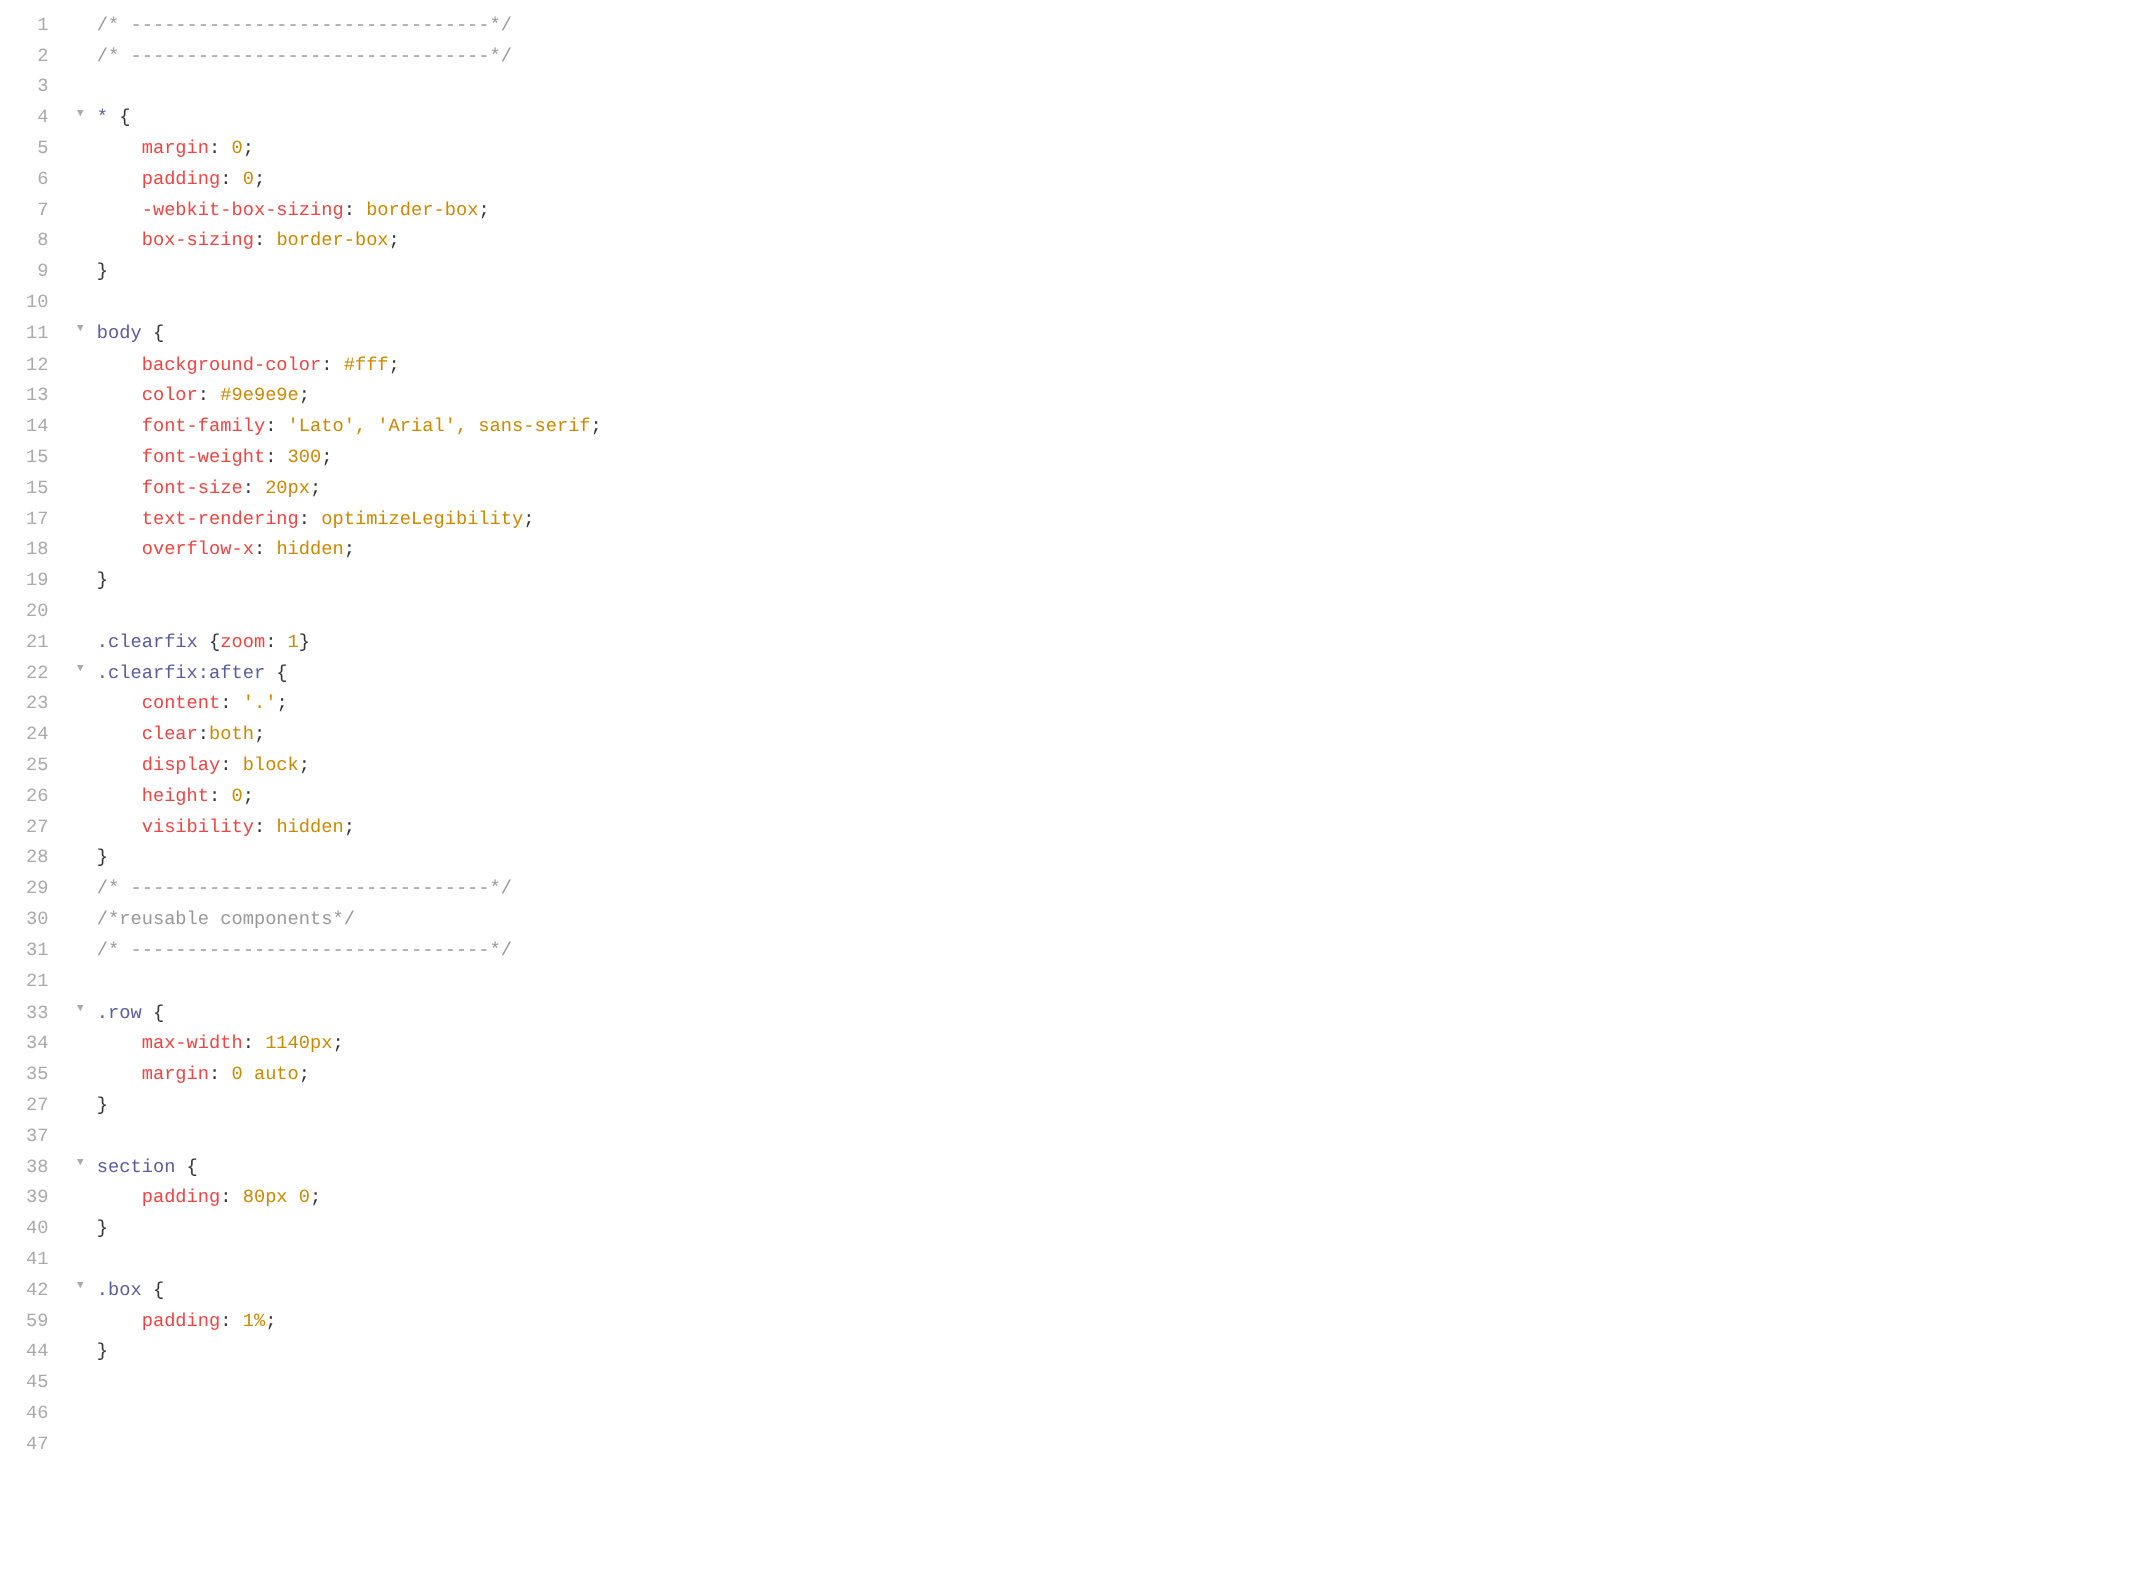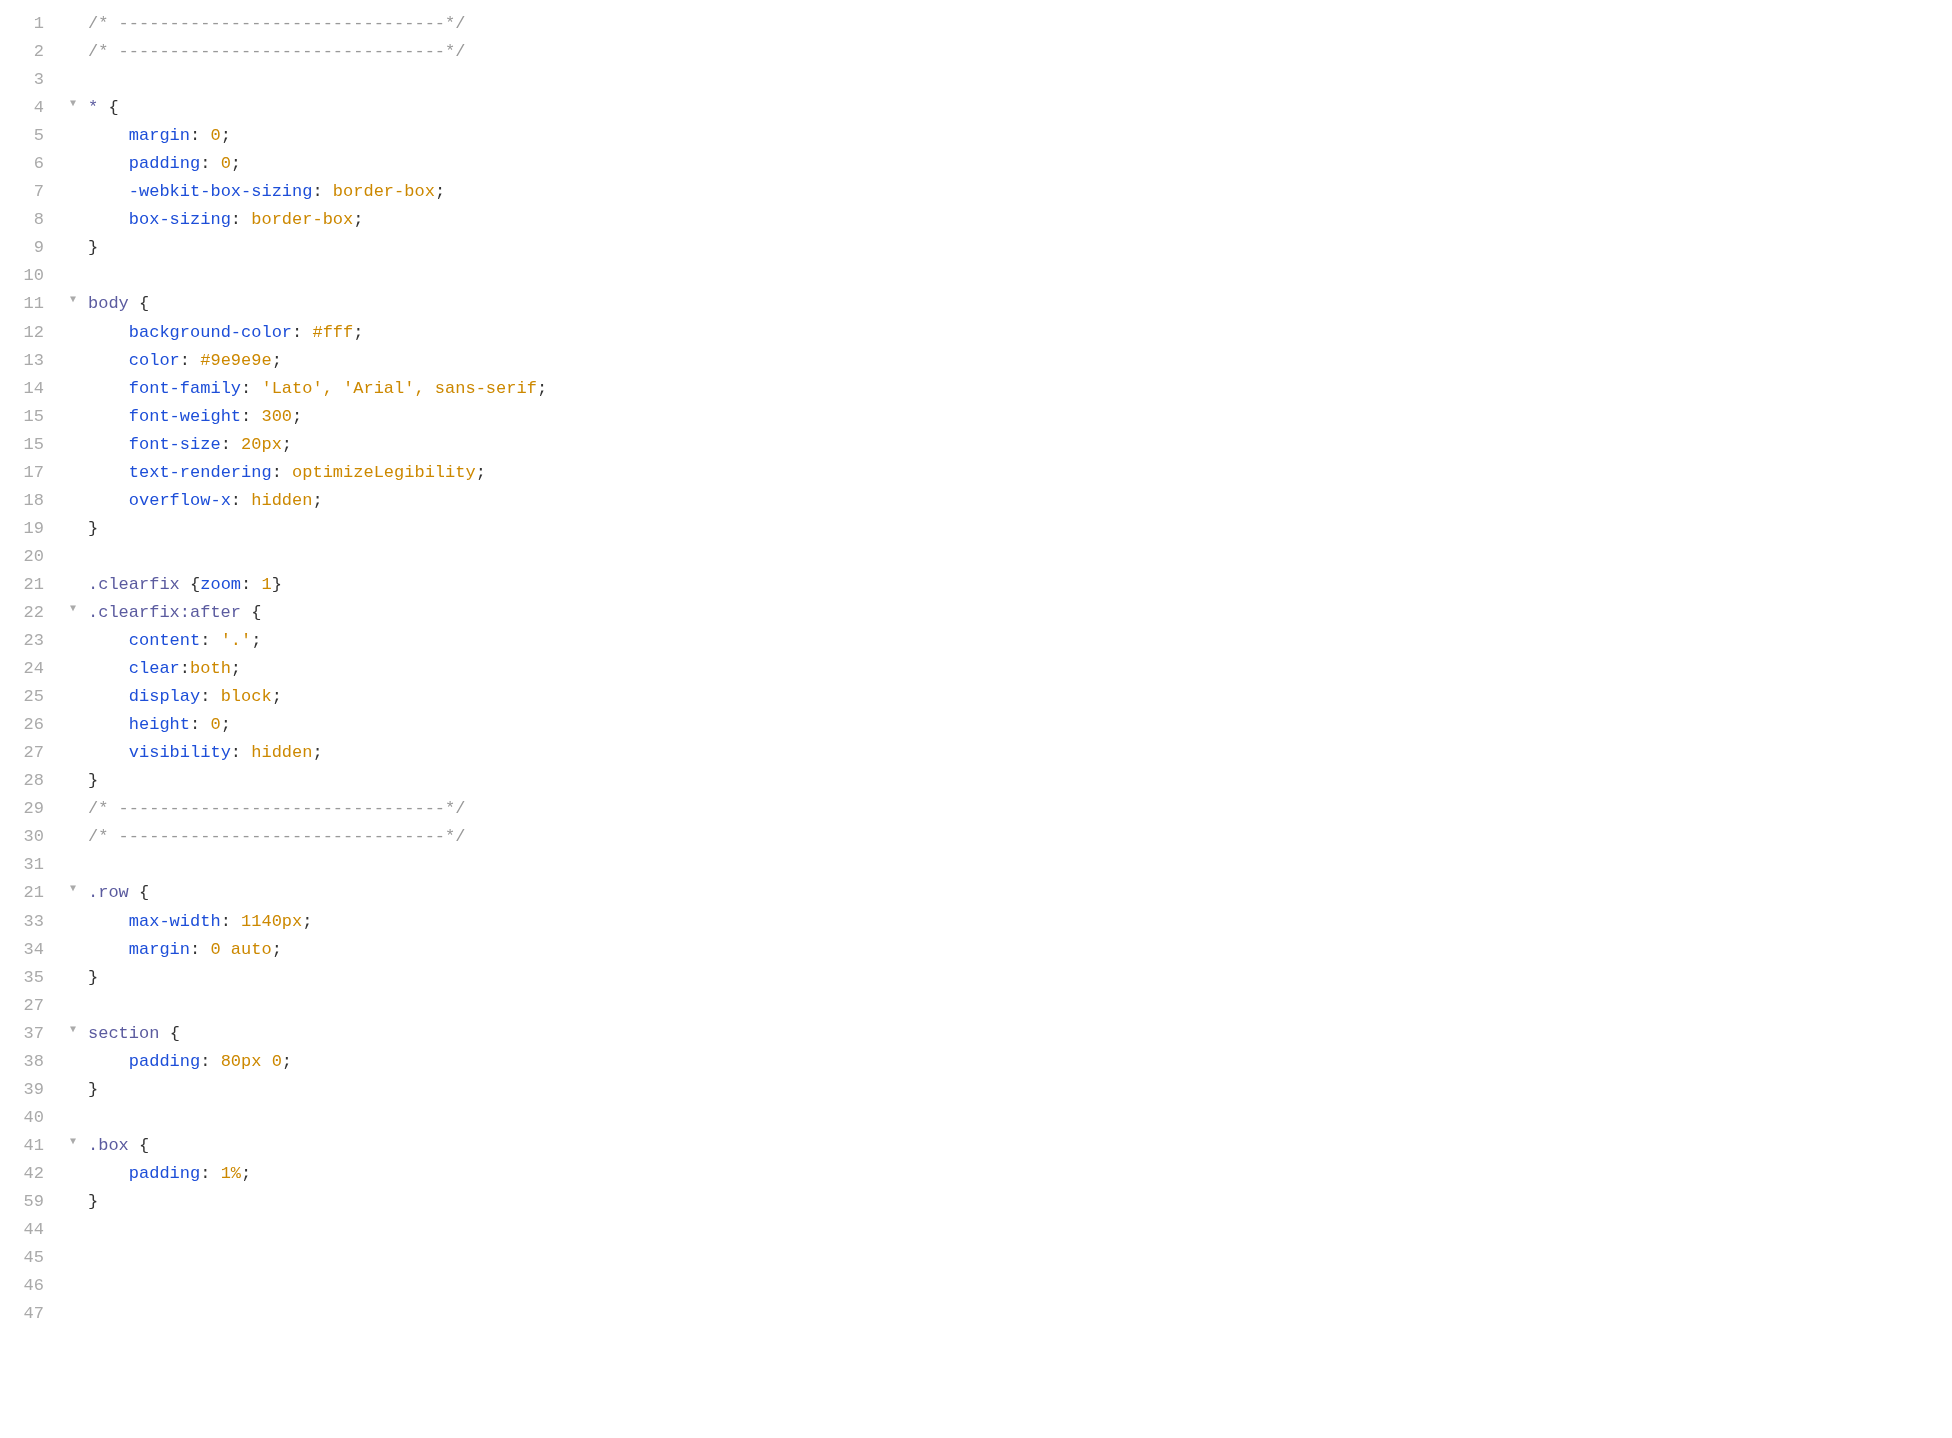--- a/index.html
+++ b/index.html
@@ -67,21 +67,21 @@
       content: '▼';
     }
 
     .fold-arrow.none {
       visibility: hidden;
     }
 
     
     .c-comment { color: #999999; font-style: normal; }
     .c-selector { color: #5b5b9f; }
-    .c-property { color: #1d4ed8; }
+    .c-property { color: #ef4444; }
     .c-value { color: #cc8800; }
     .c-punctuation { color: #333333; }
     .c-plain { color: #333333; }
   </style>
 </head>
 <body>
 
 <div class="editor-container">
   <div class="line-numbers" id="lineNumbers">
       <span class="line-number">1</span>
@@ -155,20 +155,21 @@
       <div class="code-line"><span class="fold-arrow none"></span><span>&nbsp;</span></div>
       <div class="code-line"><span class="fold-arrow none"></span><span class="c-selector">.clearfix </span><span class="c-punctuation">{</span><span class="c-property">zoom</span><span class="c-punctuation">: </span><span class="c-value">1</span><span class="c-punctuation">}</span></div>
       <div class="code-line"><span class="fold-arrow open"></span><span class="c-selector">.clearfix:after </span><span class="c-punctuation">{</span></div>
       <div class="code-line"><span class="fold-arrow none"></span><span class="c-plain">    </span><span class="c-property">content</span><span class="c-punctuation">: </span><span class="c-value">'.'</span><span class="c-punctuation">;</span></div>
       <div class="code-line"><span class="fold-arrow none"></span><span class="c-plain">    </span><span class="c-property">clear</span><span class="c-punctuation">:</span><span class="c-value">both</span><span class="c-punctuation">;</span></div>
       <div class="code-line"><span class="fold-arrow none"></span><span class="c-plain">    </span><span class="c-property">display</span><span class="c-punctuation">: </span><span class="c-value">block</span><span class="c-punctuation">;</span></div>
       <div class="code-line"><span class="fold-arrow none"></span><span class="c-plain">    </span><span class="c-property">height</span><span class="c-punctuation">: </span><span class="c-value">0</span><span class="c-punctuation">;</span></div>
       <div class="code-line"><span class="fold-arrow none"></span><span class="c-plain">    </span><span class="c-property">visibility</span><span class="c-punctuation">: </span><span class="c-value">hidden</span><span class="c-punctuation">;</span></div>
       <div class="code-line"><span class="fold-arrow none"></span><span class="c-punctuation">}</span></div>
       <div class="code-line"><span class="fold-arrow none"></span><span class="c-comment">/* --------------------------------*/</span></div>
+      <div class="code-line"><span class="fold-arrow none"></span><span class="c-comment">/*reusable components*/</span></div>
       <div class="code-line"><span class="fold-arrow none"></span><span class="c-comment">/* --------------------------------*/</span></div>
       <div class="code-line"><span class="fold-arrow none"></span><span>&nbsp;</span></div>
       <div class="code-line"><span class="fold-arrow open"></span><span class="c-selector">.row </span><span class="c-punctuation">{</span></div>
       <div class="code-line"><span class="fold-arrow none"></span><span class="c-plain">    </span><span class="c-property">max-width</span><span class="c-punctuation">: </span><span class="c-value">1140px</span><span class="c-punctuation">;</span></div>
       <div class="code-line"><span class="fold-arrow none"></span><span class="c-plain">    </span><span class="c-property">margin</span><span class="c-punctuation">: </span><span class="c-value">0 auto</span><span class="c-punctuation">;</span></div>
       <div class="code-line"><span class="fold-arrow none"></span><span class="c-punctuation">}</span></div>
       <div class="code-line"><span class="fold-arrow none"></span><span>&nbsp;</span></div>
       <div class="code-line"><span class="fold-arrow open"></span><span class="c-selector">section </span><span class="c-punctuation">{</span></div>
       <div class="code-line"><span class="fold-arrow none"></span><span class="c-plain">    </span><span class="c-property">padding</span><span class="c-punctuation">: </span><span class="c-value">80px 0</span><span class="c-punctuation">;</span></div>
       <div class="code-line"><span class="fold-arrow none"></span><span class="c-punctuation">}</span></div>

